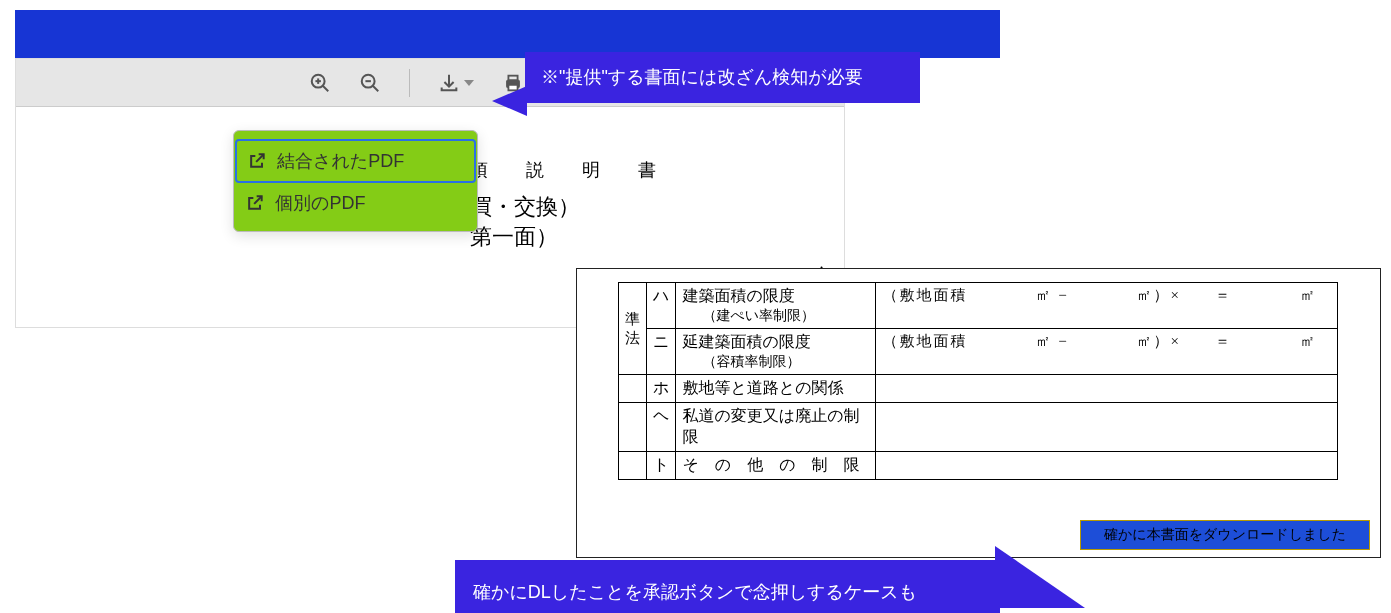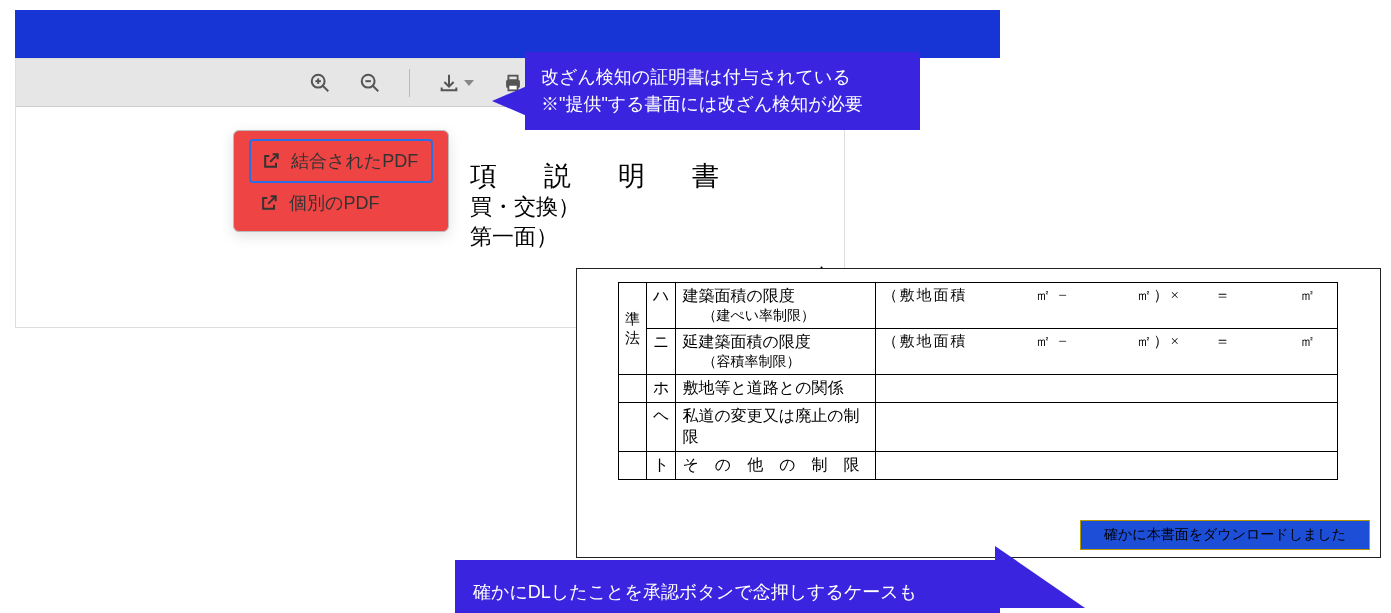--- a/index.html
+++ b/index.html
@@ -24,32 +24,32 @@
     height: 48px; background: #e6e6e6; display: flex; align-items: center; justify-content: flex-end;
     padding-right: 320px; gap: 28px; border-bottom: 1px solid #ccc;
   }
   .tool-icon { width: 22px; height: 22px; display: flex; align-items: center; justify-content: center; cursor: pointer; }
   .toolbar-divider { width: 1px; height: 28px; background: #bbb; }
   .dl-group { display: flex; align-items: center; gap: 2px; }
   .caret { width: 0; height: 0; border-left: 5px solid transparent; border-right: 5px solid transparent; border-top: 6px solid #888; margin-left: 2px; }
 
   
   .dropdown {
-    position: absolute; left: 233px; top: 130px; width: 216px;
-    background: #ef4444; border: 1px solid #bbb; border-radius: 6px; box-shadow: 0 4px 14px rgba(0,0,0,0.12);
-    padding: 8px 15px;
+    position: absolute; left: 233px; top: 130px; width: 245px;
+    background: #84cc16; border: 1px solid #bbb; border-radius: 6px; box-shadow: 0 4px 14px rgba(0,0,0,0.12);
+    padding: 8px 1px;
   }
   .dropdown-item {
     display: flex; align-items: center; gap: 10px; padding: 8px 10px; border-radius: 4px; font-size: 18px; color: #333; cursor: pointer;
   }
   .dropdown-item.selected { border: 2px solid #2a6fe6; }
   .ext-icon { width: 20px; height: 20px; flex-shrink: 0; }
 
   
-  .doc-bg { position: absolute; left: 470px; top: 158px; font-family: serif; font-size: 27px; color: #000; letter-spacing: 10px; white-space: nowrap; }
+  .doc-bg { position: absolute; left: 470px; top: 158px; font-family: serif; font-size: 18px; color: #000; letter-spacing: 10px; white-space: nowrap; }
   .doc-bg2 { position: absolute; left: 470px; top: 192px; font-family: Liberation Sans, sans-serif; font-size: 22px; color: #000; }
   .doc-bg3 { position: absolute; left: 470px; top: 222px; font-family: serif; font-size: 22px; color: #000; }
   .doc-year { position: absolute; left: 815px; top: 262px; font-family: serif; font-size: 22px; color: #000; }
 
   
   .callout1 {
     position: absolute; left: 525px; top: 52px; width: 395px;
     background: #3a24e0; color: #fff; padding: 12px 16px; font-size: 18px; line-height: 1.5;
   }
   .callout1-pointer {
@@ -152,21 +152,20 @@
       <path d="M14 4 h6 v6"></path>
         <line x1="20" y1="4" x2="11" y2="13"></line>
       <path d="M18 14 v5 h-13 v-13 h5"></path>
     </svg>
     <span>個別のPDF</span>
   </div>
 </div>
 
 <div class="callout1-pointer"></div>
 <div class="callout1">
-  <div>改ざん検知の証明書は付与されている</div>
   <div>※"提供"する書面には改ざん検知が必要</div>
 </div>
 
 <div class="form-panel"></div>
 <table class="form-table">
   <tbody>
       <tr>
     <td class="side-col" rowspan="2">
       <div>準法</div>
     </td>

